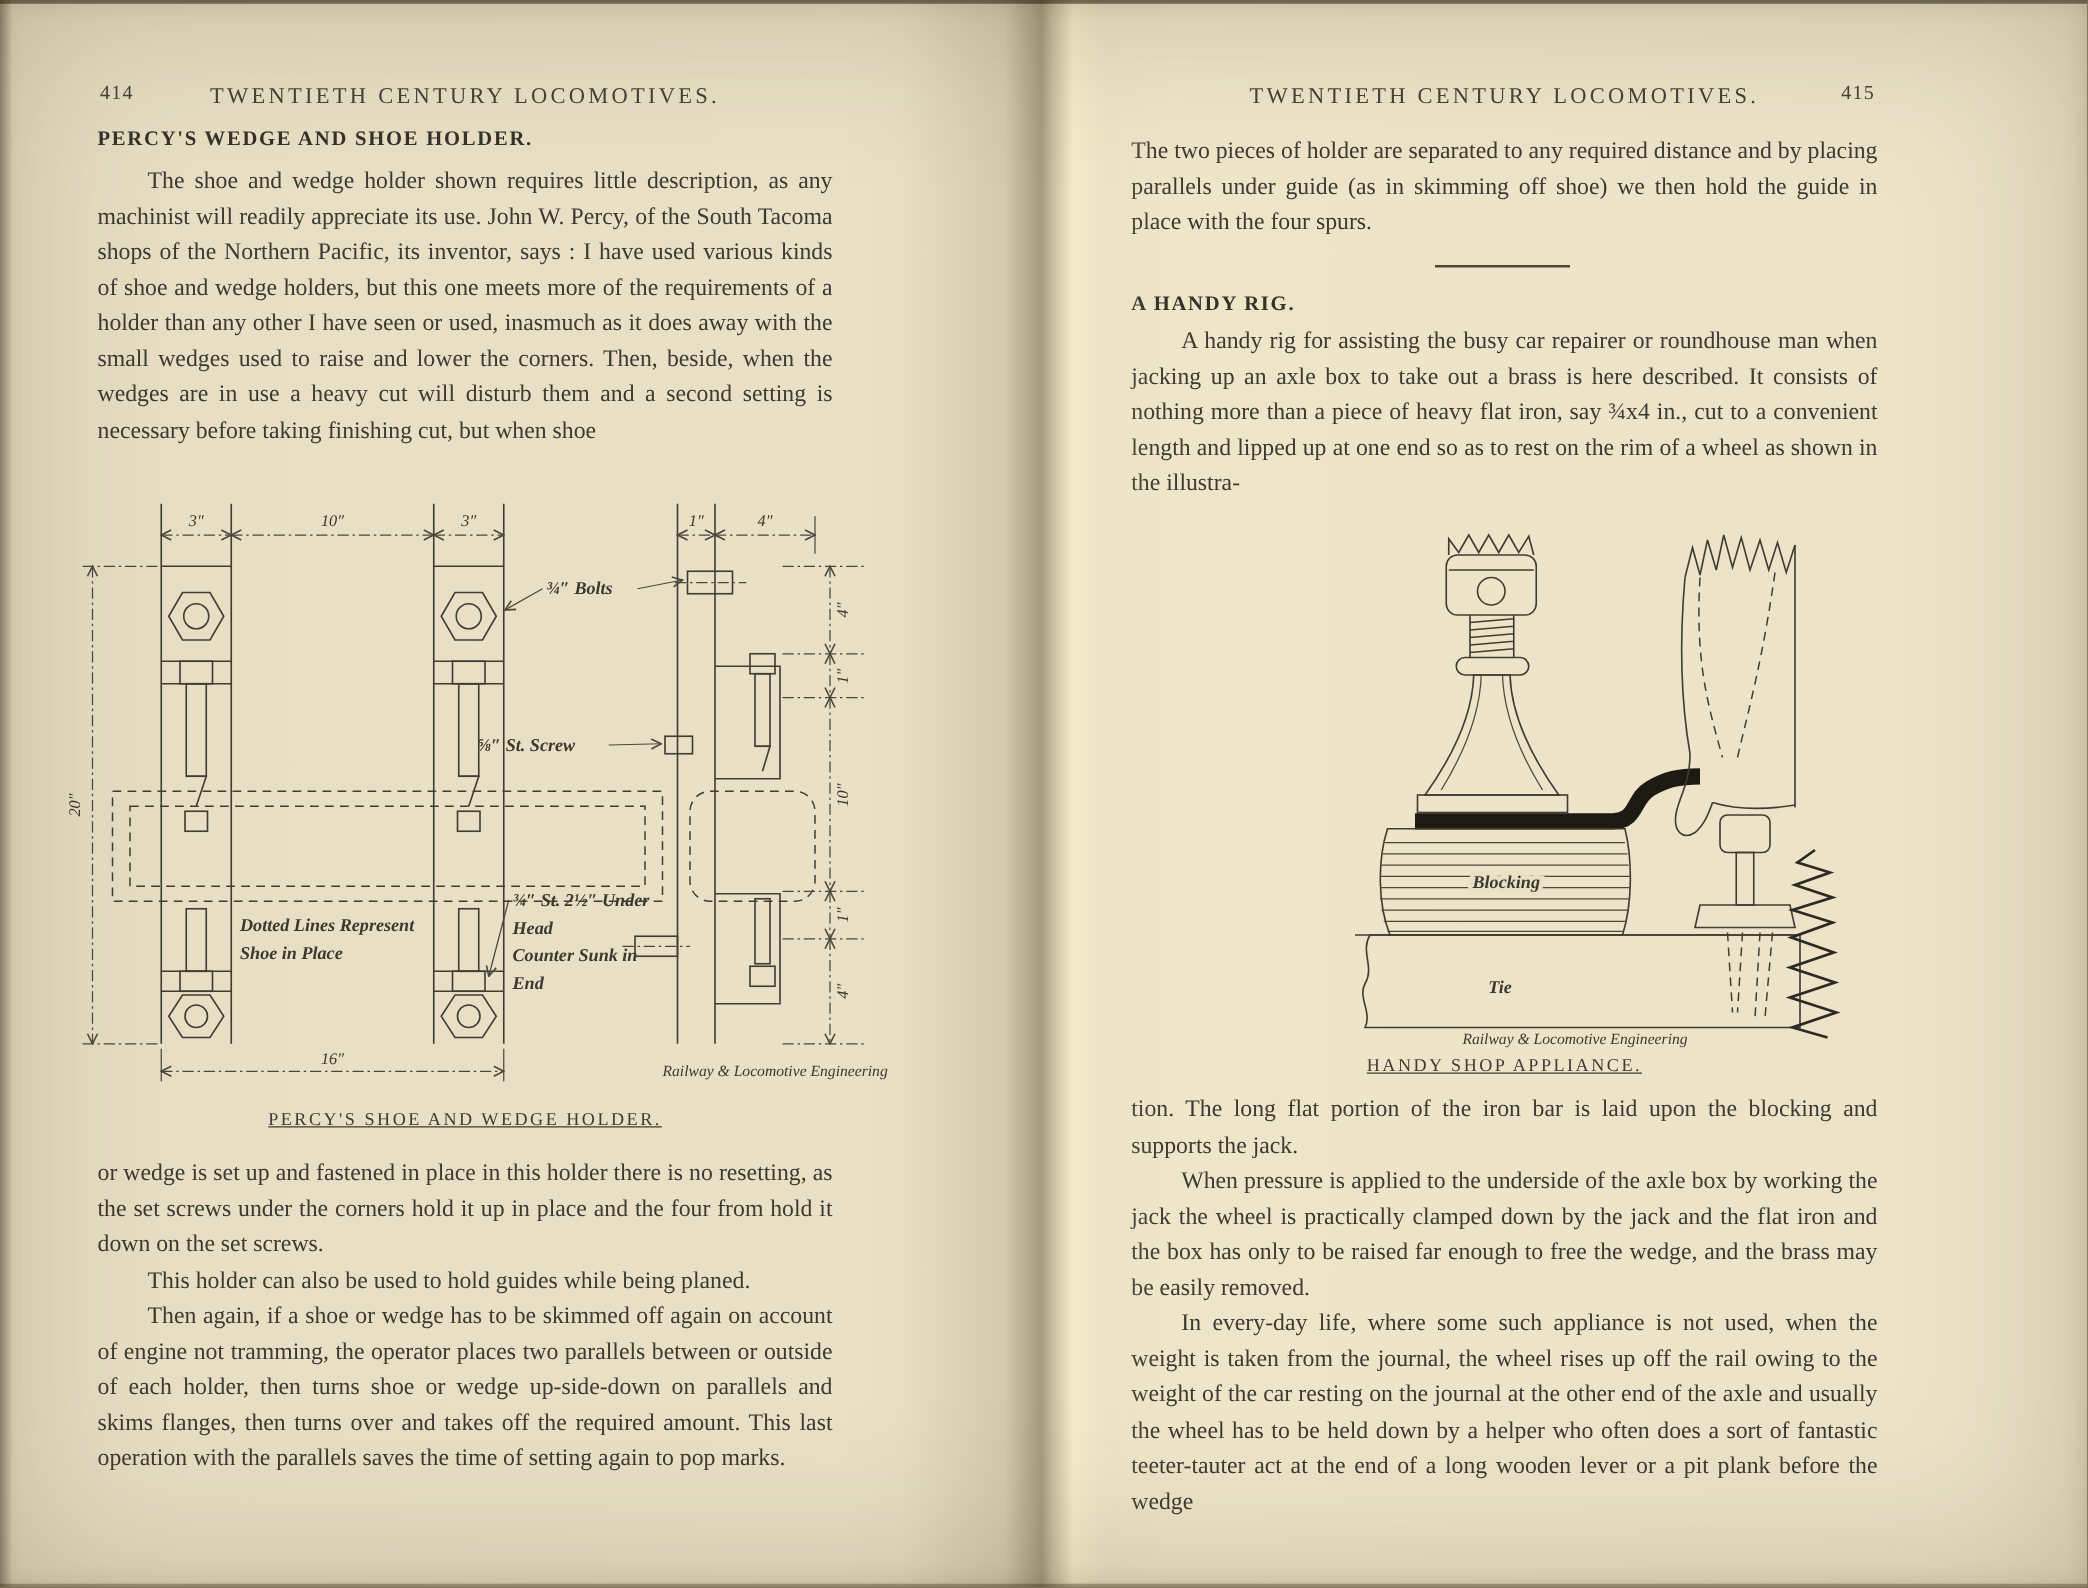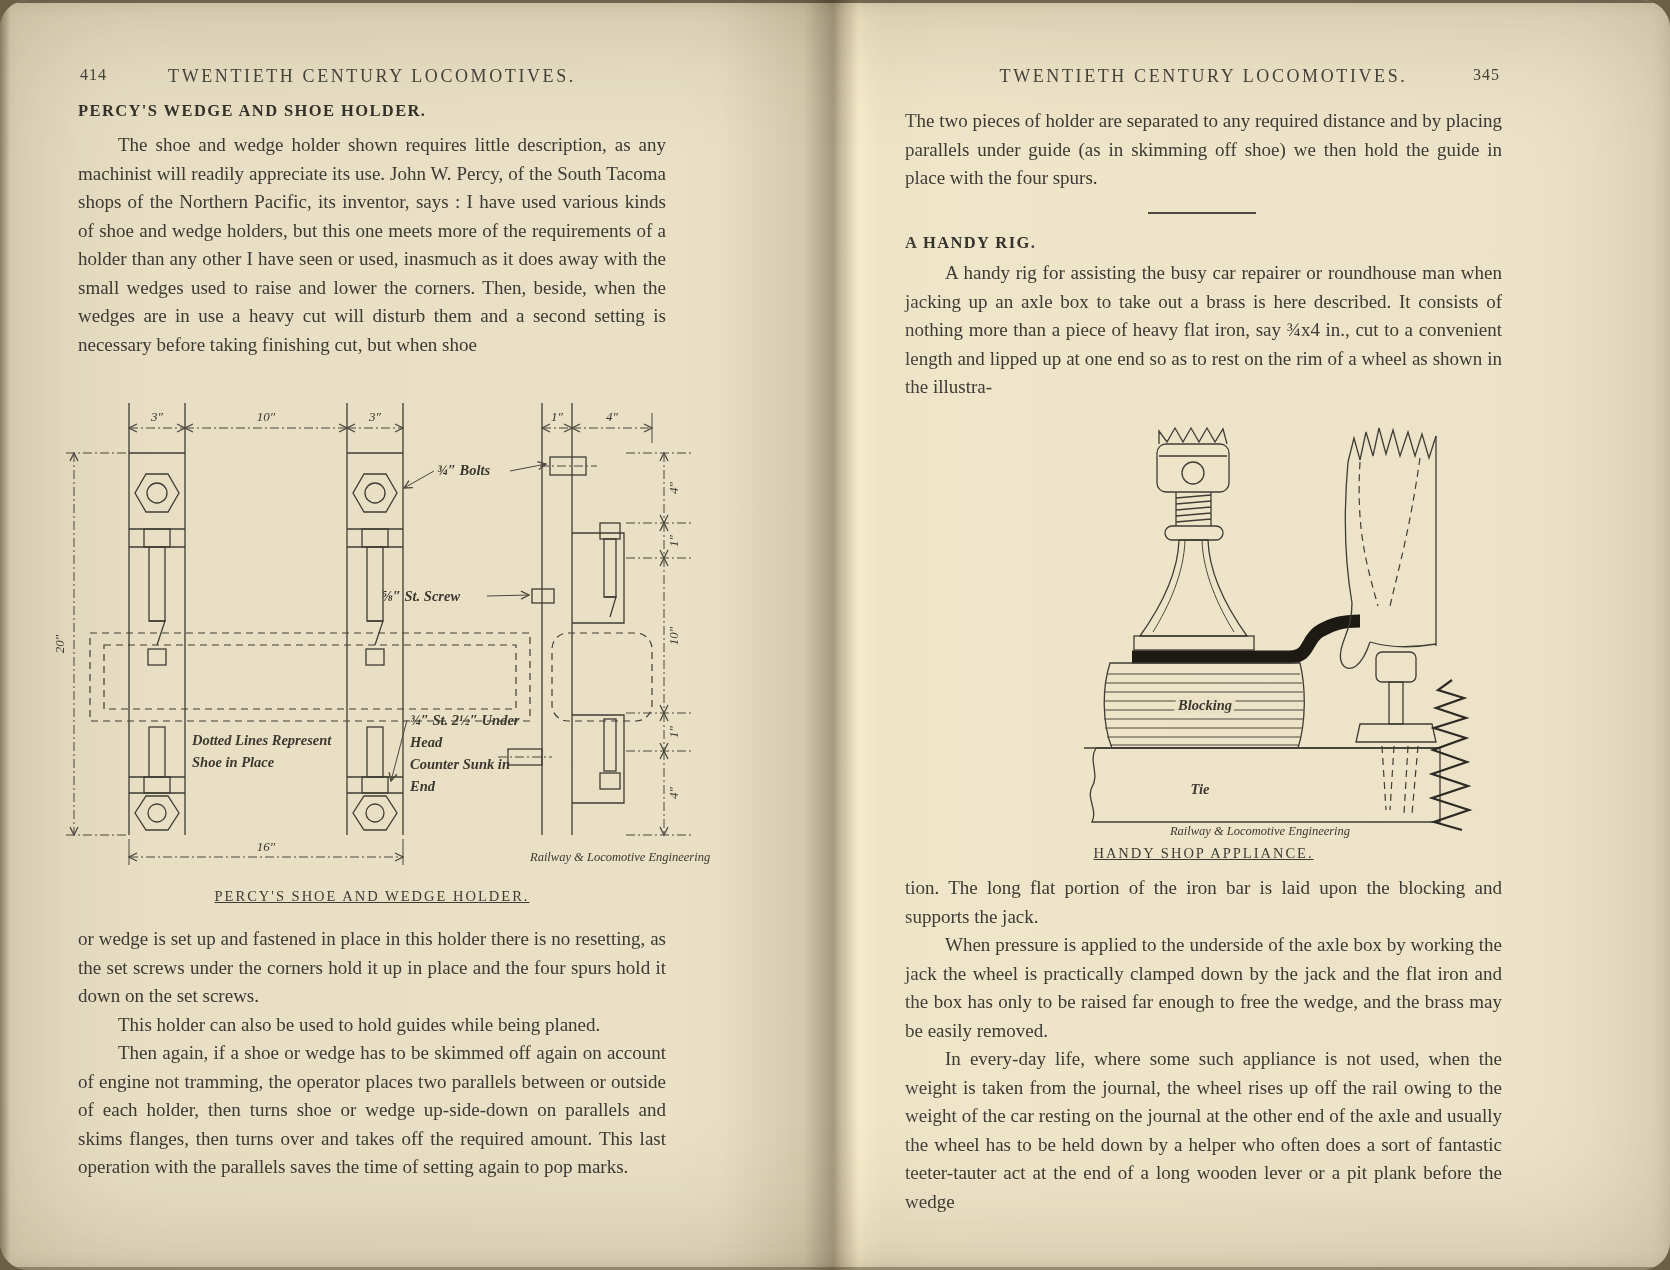--- a/index.html
+++ b/index.html
@@ -1,18 +1,18 @@
 <!DOCTYPE html>
 <html><head>
 <meta charset="utf-8">
 <style>
   html,body{margin:0;padding:0;background:#6b5f46;}
   #sheet{position:relative;width:1670px;height:1270px;overflow:hidden;
          background:linear-gradient(90deg,#e7dec3 0%,#e9e0c6 40%,#e4dabe 49%,#efe5c9 56%,#ebe2c8 100%);
-         font-family:"Liberation Serif",serif;color:#3b3a33;border-radius:28px;}
+         font-family:"Liberation Serif",serif;color:#3b3a33;}
   #vignette{position:absolute;inset:0;box-shadow:inset 0 0 140px rgba(86,68,36,.28), inset 0 0 18px rgba(60,48,24,.18);pointer-events:none;}
   #gutter{position:absolute;left:720px;top:0;width:210px;height:100%;pointer-events:none;
     background:linear-gradient(90deg,rgba(90,74,44,0) 0%,rgba(90,74,44,.12) 40%,rgba(62,48,26,.38) 54%,rgba(96,76,42,.22) 58%,rgba(255,244,210,.60) 66%,rgba(255,244,210,.15) 78%,rgba(90,74,44,0) 100%);}
   #edge-top{position:absolute;left:0;top:0;width:100%;height:3px;background:rgba(25,18,8,.55);}
   #edge-left{position:absolute;left:0;top:0;width:10px;height:100%;background:linear-gradient(90deg,rgba(30,22,10,.38),rgba(30,22,10,0));}
   #edge-bottom{position:absolute;left:0;bottom:0;width:100%;height:3px;background:rgba(40,30,14,.35);}
   .abs{position:absolute;}
   .runhead{font-size:18px;letter-spacing:2.6px;color:#44433a;}
   .pagenum{font-size:16px;letter-spacing:1px;color:#44433a;}
   .sechead{font-size:16.5px;font-weight:bold;letter-spacing:1.4px;text-align:left;color:#33322b;}
@@ -157,28 +157,28 @@
       <text class="lbl" x="358" y="386">Counter Sunk in</text>
       <text class="lbl" x="358" y="408">End</text>
       <path class="thin" d="M355,337 L339,398" marker-end="url(#ah)"></path>
       <text class="credit" x="478" y="478" style="font-size:12.5px;font-style:italic;">Railway &amp; Locomotive Engineering</text>
     </g>
   </svg>
 
   <div class="abs caption" style="left:78px;top:888px;width:588px;">PERCY'S SHOE AND WEDGE HOLDER.</div>
 
   <div class="abs" style="left:78px;top:925px;width:588px;">
-    <p class="para noindent">or wedge is set up and fastened in place in this holder there is no resetting, as the set screws under the corners hold it up in place and the four spurs hold it down on the set screws.</p>
+    <p class="para noindent">or wedge is set up and fastened in place in this holder there is no resetting, as the set screws under the corners hold it up in place and the four from hold it down on the set screws.</p>
     <p class="para">This holder can also be used to hold guides while being planed.</p>
     <p class="para">Then again, if a shoe or wedge has to be skimmed off again on account of engine not tramming, the operator places two parallels between or outside of each holder, then turns shoe or wedge up-side-down on parallels and skims flanges, then turns over and takes off the required amount.  This last operation with the parallels saves the time of setting again to pop marks.</p>
   </div>
 
   <div class="abs" style="left:905px;top:64px;width:597px;">
     <div style="position:relative;height:24px;">
-      <span class="pagenum abs" style="right:2px;top:2px;">345</span>
+      <span class="pagenum abs" style="right:2px;top:2px;">415</span>
       <div class="runhead" style="text-align:center;padding-top:2px;">TWENTIETH CENTURY LOCOMOTIVES.</div>
     </div>
   </div>
 
   <p class="abs para noindent" style="left:905px;top:107px;width:597px;">The two pieces of holder are separated to any required distance and by placing parallels under guide (as in skimming off shoe) we then hold the guide in place with the four spurs.</p>
 
   <div class="abs rule" style="left:1148px;top:212px;width:108px;"></div>
 
   <div class="abs sechead" style="left:905px;top:233px;width:597px;">A HANDY RIG.</div>
 

